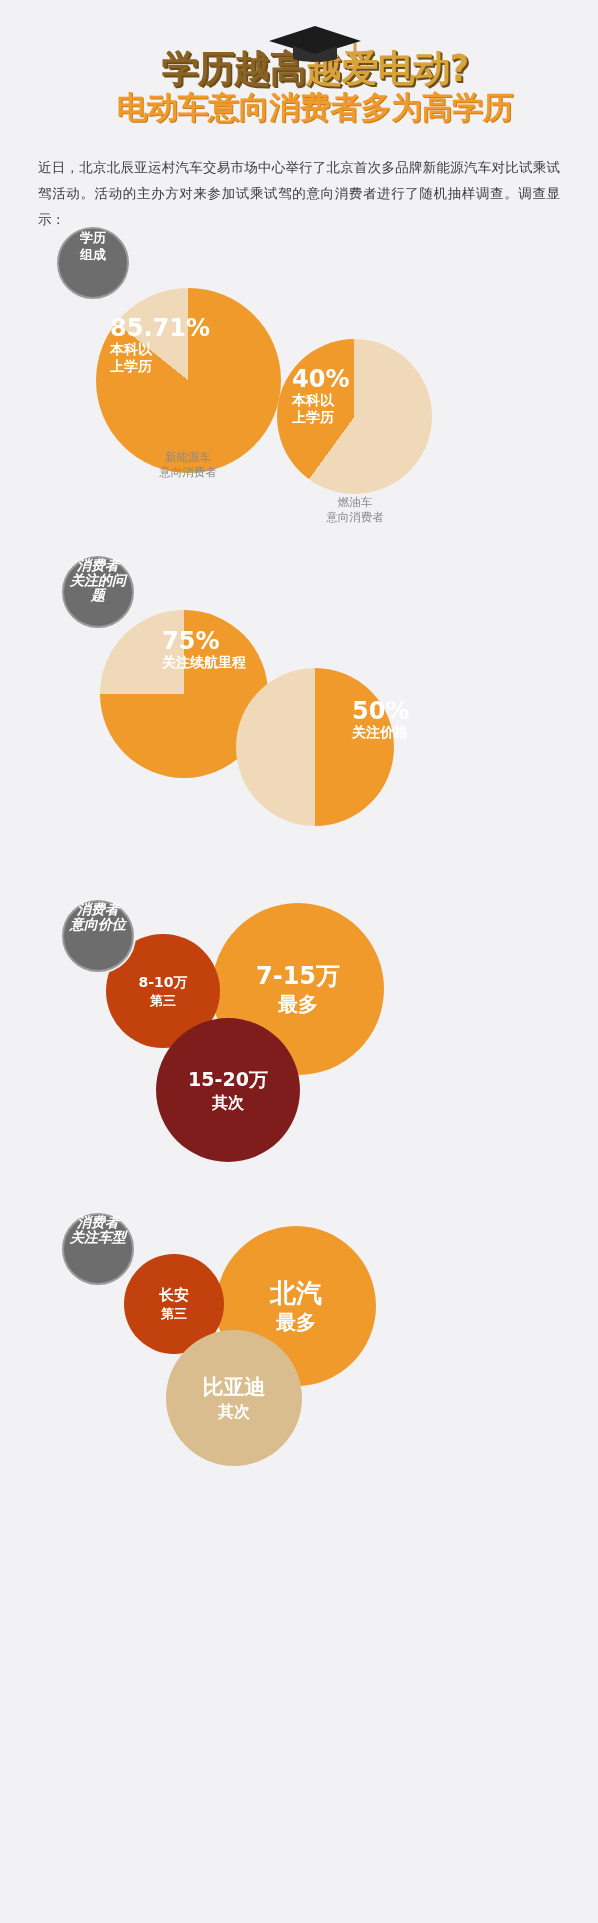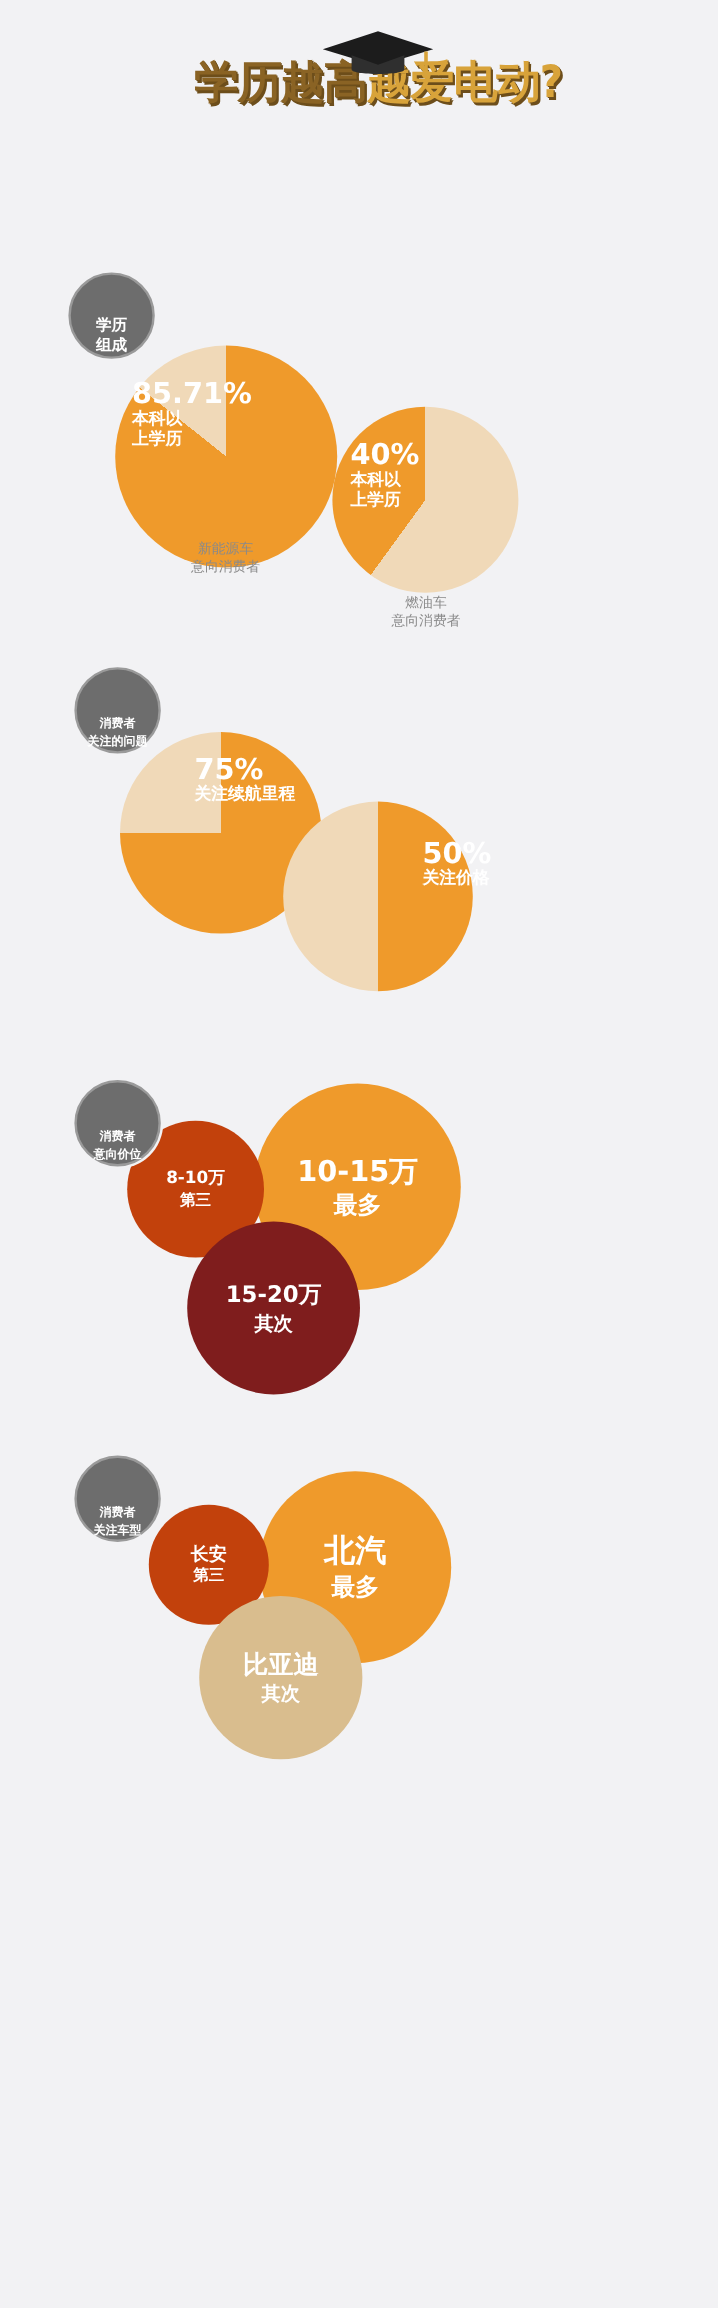--- a/index.html
+++ b/index.html
@@ -55,29 +55,29 @@
     position: absolute;
     width: 72px; height: 72px;
     border-radius: 50%;
     background: #6d6d6d;
     border: 2px solid #9a9a9a;
     box-shadow: 0 0 0 2px #f2f2f4;
     color: #fff;
     display: flex;
     flex-direction: column;
     align-items: center;
-    justify-content: flex-end;
+    justify-content: flex-start;
     font-size: 13px;
     font-weight: bold;
     line-height: 17px;
     text-align: center;
     z-index: 10;
     font-family: "DejaVu Sans", sans-serif;
   }
-  .badge.small { font-size: 10px; line-height: 15px; }
+  .badge.small { font-size: 14px; line-height: 15px; font-style: italic; }
 
   
   .pie { position: absolute; border-radius: 50%; }
   .pie-label {
     position: absolute;
     color: #fff;
     text-align: left;
     z-index: 6;
     font-family: "DejaVu Sans", sans-serif;
   }
@@ -115,22 +115,24 @@
   <div class="header">
     <svg class="cap" viewBox="0 0 96 42">
       <polygon points="48,2 94,17 48,31 2,17" fill="#1c1c1c"></polygon>
       <path d="M26,22 L26,34 C26,39 70,39 70,34 L70,22 L48,30 Z" fill="#2f2f2f"></path>
       <path d="M88,19 L88,36" stroke="#d8a33a" stroke-width="3" fill="none"></path>
       <circle cx="88" cy="38" r="3.5" fill="#d8a33a"></circle>
     </svg>
     <div class="title-line1">
       <span>学历越高</span><span class="hl">越爱电动?</span>
     </div>
-  </div>
-
+    <div class="title-line2">电动车意向消费者多为高学历</div>
+  </div>
+
+  <p class="intro">近日，北京北辰亚运村汽车交易市场中心举行了北京首次多品牌新能源汽车对比试乘试驾活动。活动的主办方对来参加试乘试驾的意向消费者进行了随机抽样调查。调查显示：</p>
 
   <div>
     <div class="badge" style="left:57px; top:227px;">
       <span>学历</span>
       <span>组成</span>
     </div>
 
     <div class="pie" style="left:96px; top:288px; width:185px; height:185px;
          background: conic-gradient(from 0deg, #ef9a2b 0deg 308.6deg, #f0d9b8 308.6deg 360deg);"></div>
     <div class="pie-label" style="left:110px; top:315px; width:130px;">
@@ -182,21 +184,21 @@
       <span>消费者</span>
       <span>意向价位</span>
     </div>
 
     <div class="bubble" style="left:106px; top:934px; width:114px; height:114px; background:#c2410c; z-index:2;">
       <div class="bub-t1" style="font-size:14px; line-height:19px;">8-10万</div>
       <div class="bub-t2" style="font-size:13px; line-height:18px;">第三</div>
     </div>
 
     <div class="bubble" style="left:212px; top:903px; width:172px; height:172px; background:#ef9a2b; z-index:1;">
-      <div class="bub-t1" style="font-size:24px; line-height:30px;">10-15万</div>
+      <div class="bub-t1" style="font-size:24px; line-height:30px;">7-15万</div>
       <div class="bub-t2" style="font-size:20px; line-height:26px;">最多</div>
     </div>
 
     <div class="bubble" style="left:156px; top:1018px; width:144px; height:144px; background:#7f1d1d; z-index:3;">
       <div class="bub-t1" style="font-size:19px; line-height:25px;">15-20万</div>
       <div class="bub-t2" style="font-size:16px; line-height:22px;">其次</div>
     </div>
   </div>
 
   <div>

